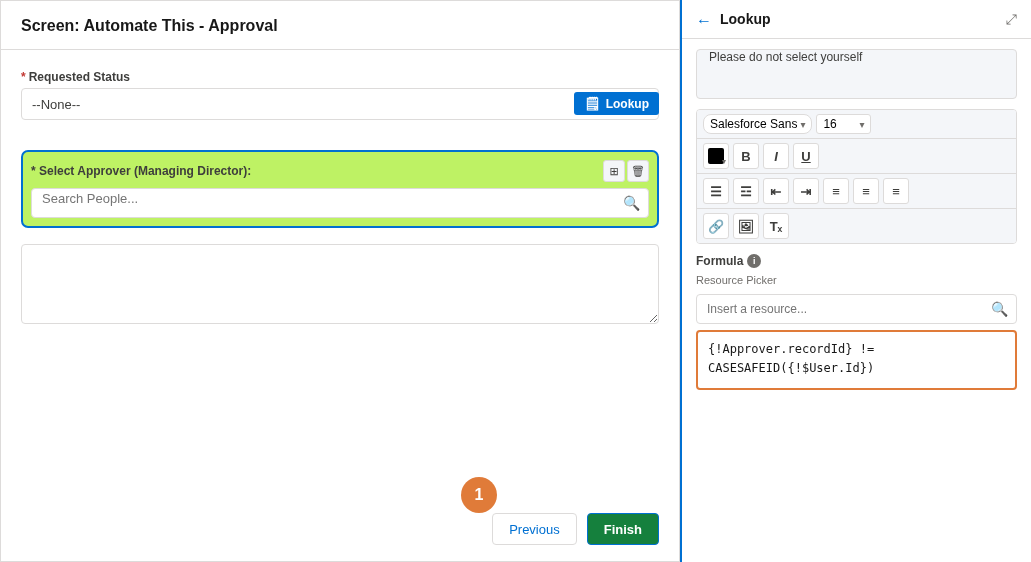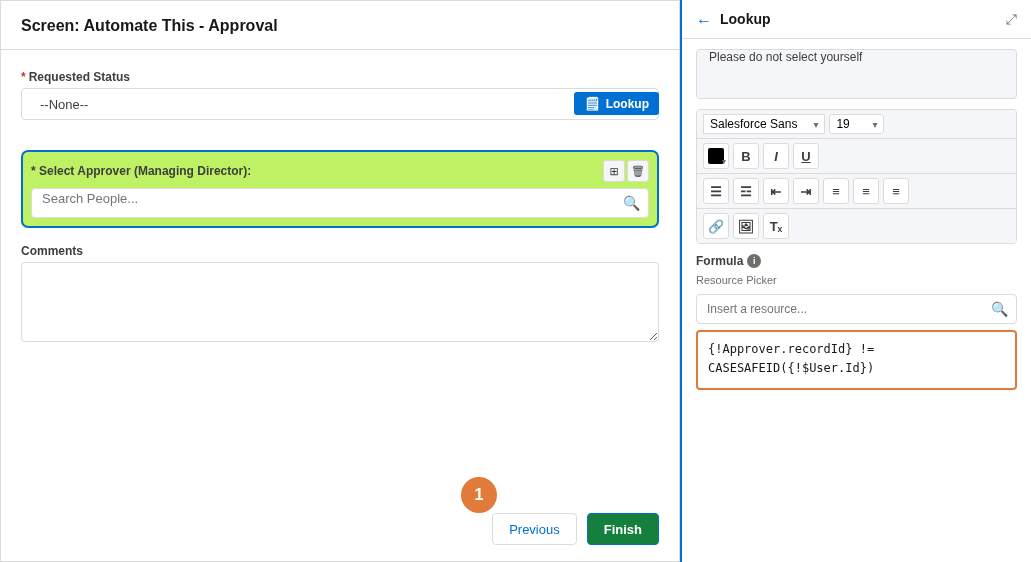--- a/index.html
+++ b/index.html
@@ -59,21 +59,21 @@
     .select-wrapper {
       position: relative;
       width: 100%;
     }
 
     .select-field {
       width: 100%;
       height: 32px;
       border: 1px solid #dddbda;
       border-radius: 4px;
-      padding: 0 30px 0 18px;
+      padding: 0 30px 0 10px;
       background: #fff;
       font-size: 13px;
       color: #3e3e3c;
       appearance: none;
       cursor: pointer;
     }
 
     .select-arrow {
       position: absolute;
       right: 10px;
@@ -314,26 +314,26 @@
     }
 
     .toolbar-row:last-child {
       border-bottom: none;
     }
 
     .font-select {
       padding: 2px 6px;
       font-size: 12px;
       border: 1px solid #dddbda;
-      border-radius: 0;
-      background: #fff;
-      cursor: pointer;
-      display: flex;
-      align-items: center;
-      gap: 16px;
+      border-radius: 8px;
+      background: #fff;
+      cursor: pointer;
+      display: flex;
+      align-items: center;
+      gap: 3px;
     }
 
     .font-size-select {
       padding: 2px 6px;
       font-size: 12px;
       border: 1px solid #dddbda;
       border-radius: 3px;
       background: #fff;
       cursor: pointer;
       display: flex;
@@ -492,21 +492,20 @@
           </div>
         </div>
         <div class="search-input-wrapper">
           <input class="search-input" type="text" placeholder="Search People..." style="">
           <span class="search-icon">🔍</span>
         </div>
       </div>
     </div>
 
     <div class="field-group" style="margin-top: 16px;">
-      <div class="comments-label">Comments</div>
       <textarea class="comments-textarea" style=""></textarea>
     </div>
   </div>
 
   <div class="form-footer">
     <button class="btn-previous">Previous</button>
     <button class="btn-finish">Finish</button>
   </div>
 
   <div class="callout-circle" style="bottom: 48px; left: 460px; transform: none; position: absolute;">1</div>
@@ -527,21 +526,21 @@
     <div class="notice-box">Please do not select yourself</div>
 
     <div class="rich-text-toolbar">
 
       <div class="toolbar-row">
         <div class="font-select">
           <span>Salesforce Sans</span>
           <span class="dropdown-arrow">▾</span>
         </div>
         <div class="font-size-select">
-          <span>19</span>
+          <span>16</span>
           <span class="dropdown-arrow">▾</span>
         </div>
       </div>
 
       <div class="toolbar-row">
         <div class="color-btn">
           <div class="color-swatch"></div>
           <span class="dropdown-arrow" style="font-size:8px; position:absolute; right:2px; bottom:2px;">▾</span>
         </div>
         <div class="format-btn">B</div>

